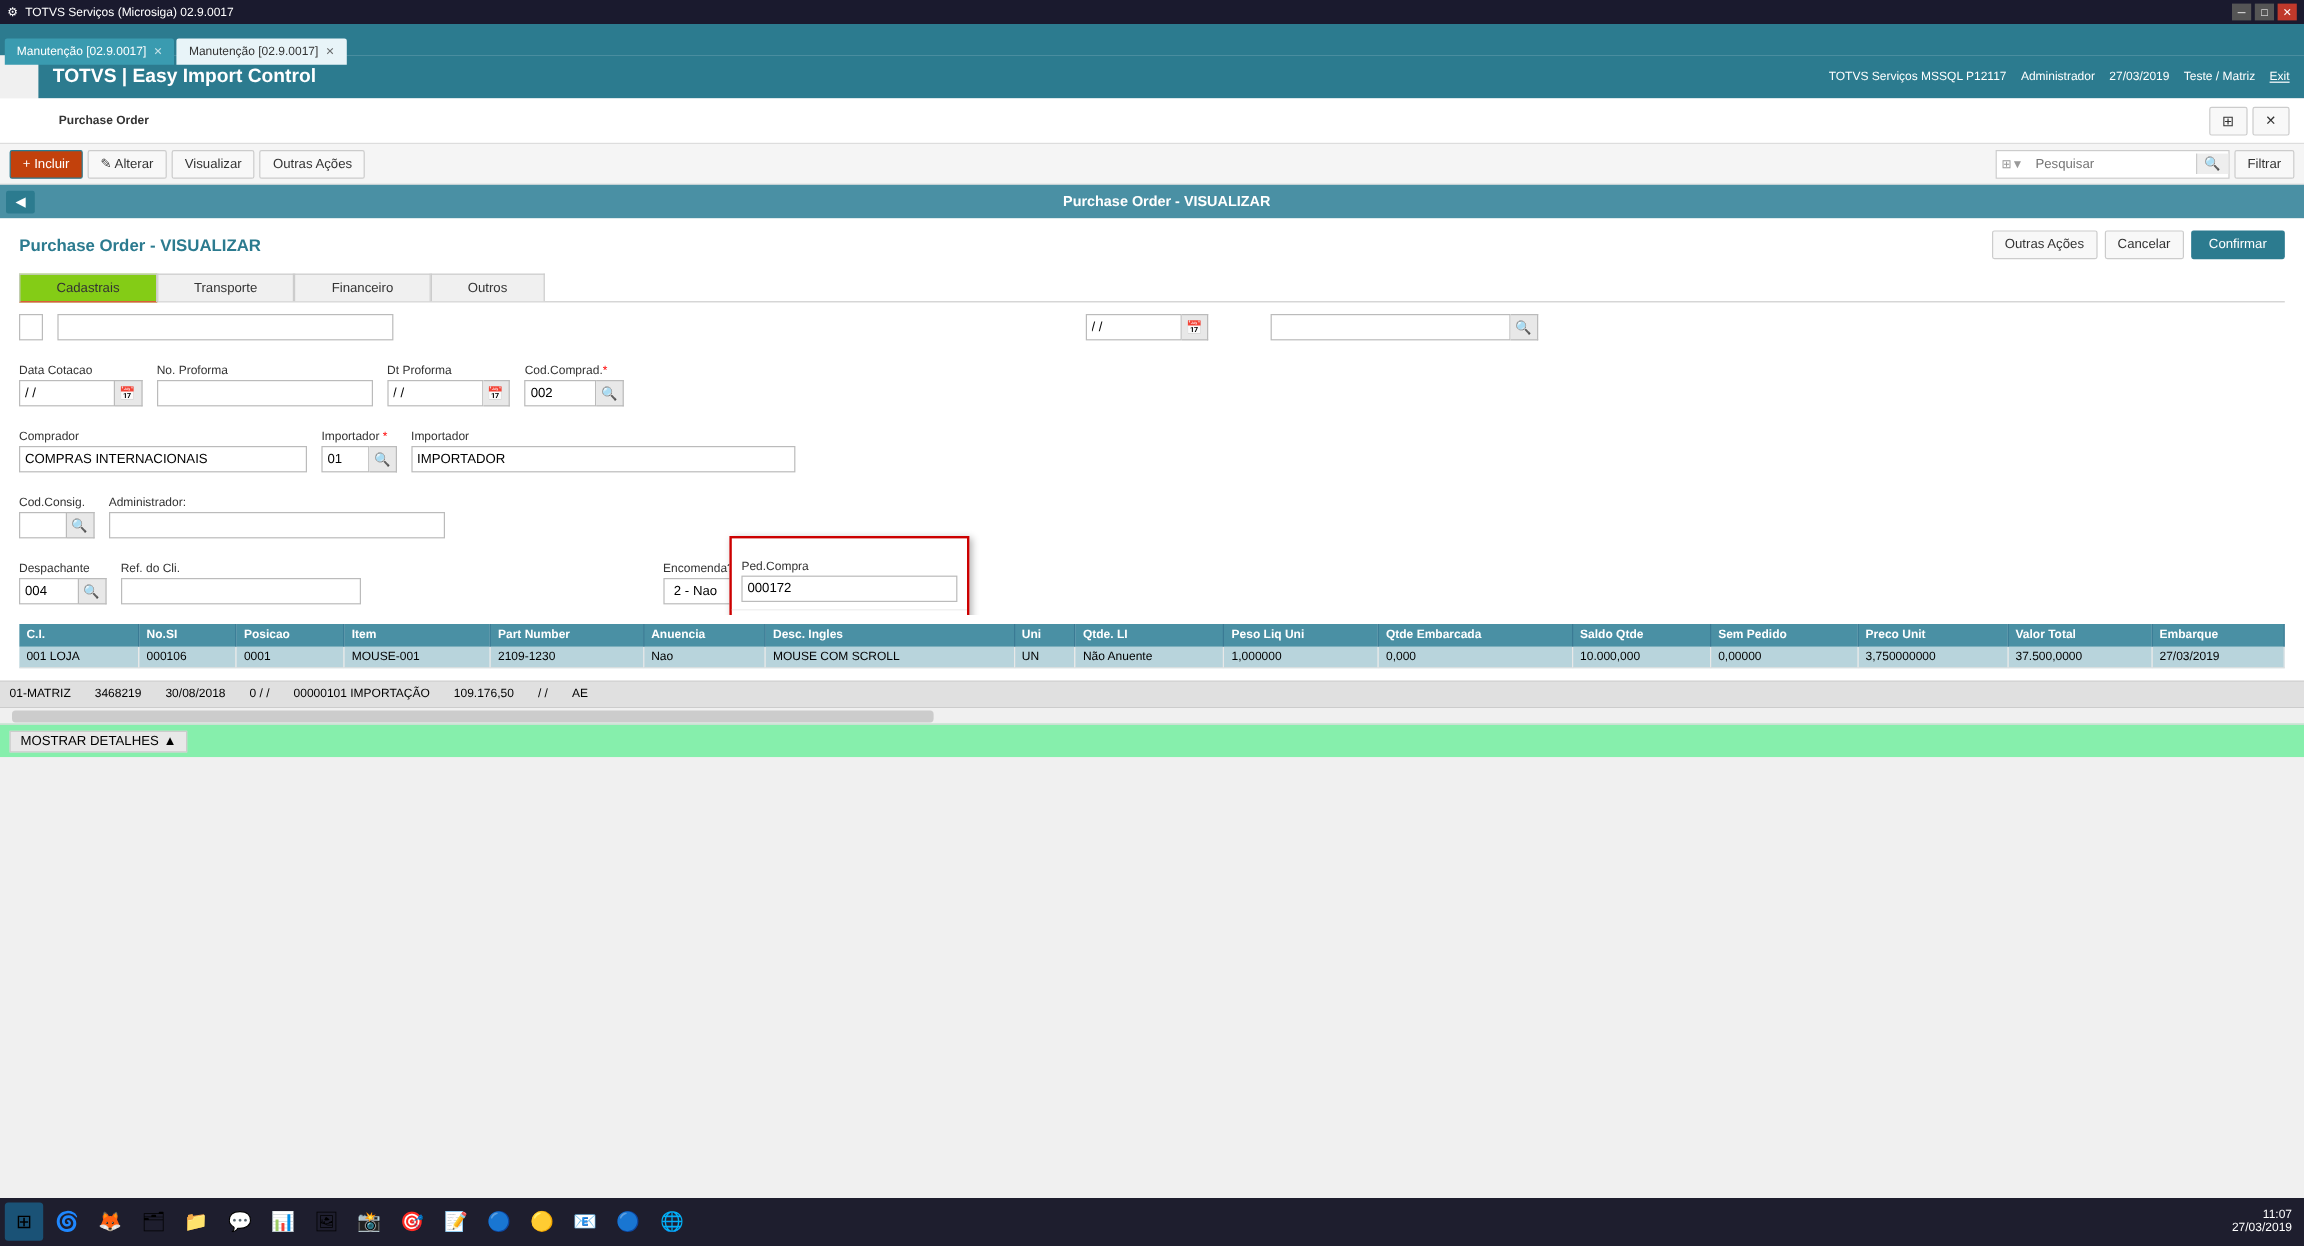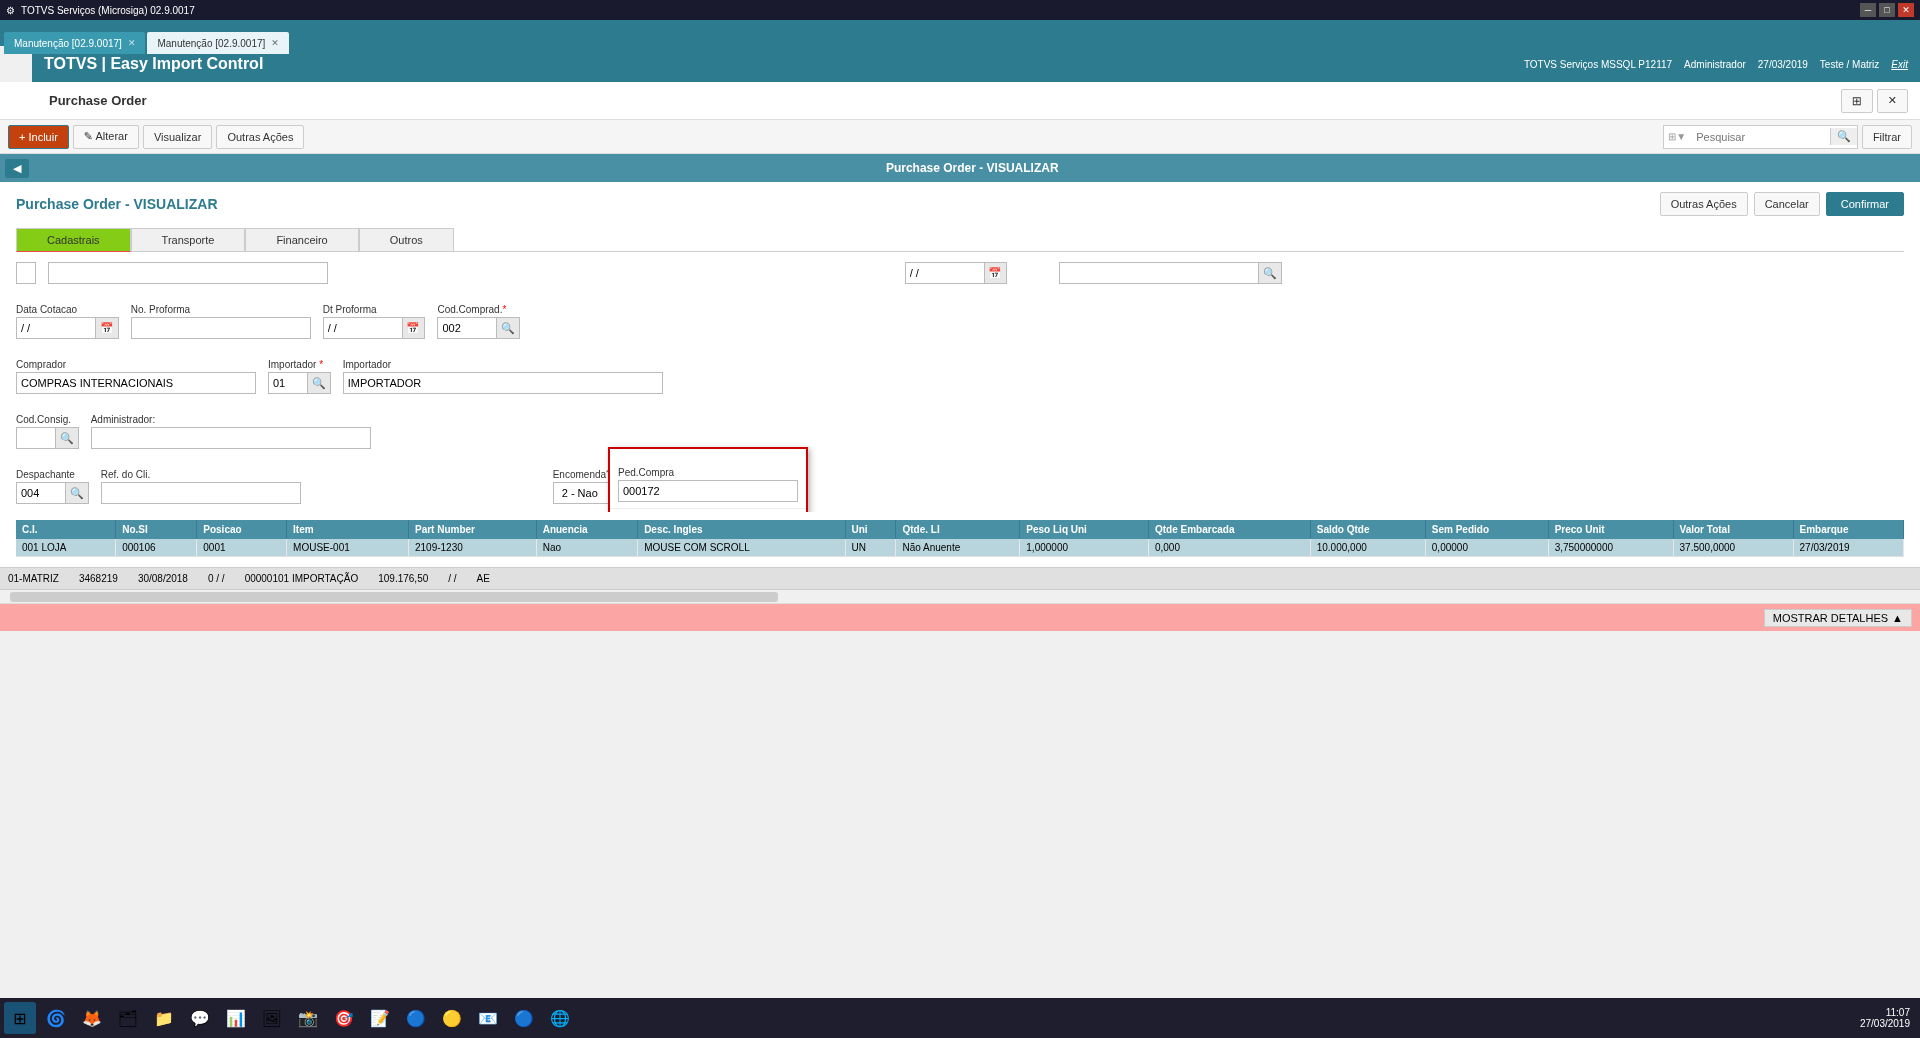--- a/index.html
+++ b/index.html
@@ -64,21 +64,21 @@
     
     .module-header {
       background: #fff;
       padding: 6px 12px;
       display: flex;
       align-items: center;
       justify-content: space-between;
       border-bottom: 1px solid #ddd;
       height: 38px;
     }
-    .module-title { font-size: 13px; font-weight: bold; color: #333; padding-left: 37px; }
+    .module-title { font-size: 10px; font-weight: bold; color: #333; padding-left: 37px; }
     .module-header-right { display: flex; align-items: center; gap: 4px; }
 
     
     .toolbar {
       background: #f5f5f5;
       padding: 4px 8px;
       display: flex;
       align-items: center;
       gap: 4px;
       border-bottom: 1px solid #ddd;
@@ -208,27 +208,26 @@
       font-size: 10px;
       display: flex;
       align-items: center;
       gap: 20px;
       border-top: 1px solid #ccc;
       height: 22px;
     }
 
     
     .footer-bar {
-      background: #fca5a5;
+      background: #86efac;
       padding: 0 8px;
       border-top: 1px solid #ddd;
       height: 28px;
       display: flex;
       align-items: center;
-      justify-content: flex-end;
     }
     .show-details-btn {
       background: #e8e8e8;
       border: 1px solid #ccc;
       padding: 2px 8px;
       font-size: 11px;
       cursor: pointer;
       display: flex;
       align-items: center;
       gap: 4px;
@@ -345,21 +344,21 @@
   </div>
 </div>
 
 <div class="app-header">
   <div class="app-title">TOTVS | Easy Import Control</div>
   <div class="app-header-right">
     <span>TOTVS Serviços MSSQL P12117</span>
     <span>Administrador</span>
     <span>27/03/2019</span>
     <span>Teste / Matriz</span>
-    <span style="text-decoration:underline;cursor:pointer;font-style:italic;">Exit</span>
+    <span style="text-decoration:underline;cursor:pointer;">Exit</span>
   </div>
 </div>
 
 <div class="module-header">
   <span class="module-title">Purchase Order</span>
   <div class="module-header-right">
     <button class="btn btn-default" style="font-size:12px;">⊞</button>
     <button class="btn btn-default">✕</button>
   </div>
 </div>

